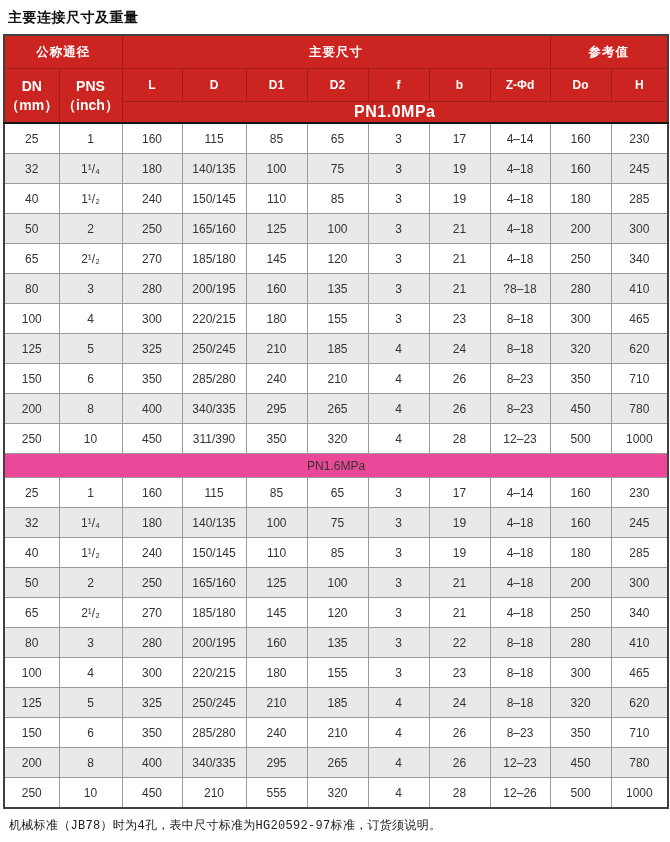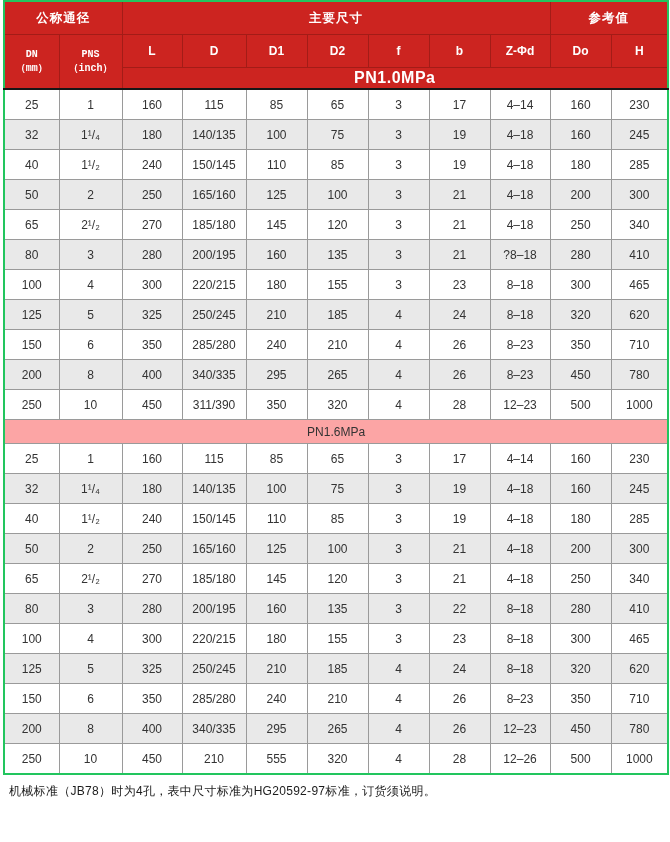--- a/index.html
+++ b/index.html
@@ -9,54 +9,55 @@
     font-family:"Liberation Sans","DejaVu Sans",sans-serif;
     background:#ffffff;
   }
   .title{
     margin:0;padding:9px 3px 7px 5px;
     font-size:14px;font-weight:bold;color:#111111;
     letter-spacing:0.5px;
   }
   table.spec{
     border-collapse:collapse;table-layout:fixed;
-    width:664px;border:2px solid #22c55e;
+    width:664px;border:2px solid #404040;
   }
   col.c-dn{width:55px}col.c-pns{width:63px}
   col.c-l{width:60px}col.c-d{width:64px}col.c-d1{width:61px}
   col.c-d2{width:61px}col.c-f{width:61px}col.c-b{width:61px}
   col.c-zfd{width:60px}col.c-do{width:61px}col.c-h{width:57px}
   thead th{
     background:#cc2420;color:#ffffff;font-weight:bold;
     border:1px solid #a31c17;text-align:center;vertical-align:middle;
     padding:0;font-size:12px;
   }
   thead{border-bottom:2px solid #161616;}
   tr.group-row th{height:32px;font-size:12.5px;letter-spacing:1px;}
   tr.cols-row th{height:32px;}
-  th.dn-th div{line-height:1.35;font-size:10px;font-family:Liberation Mono, monospace;}
+  th.dn-th div{line-height:1.35;font-size:14px;}
   tr.band-red th{height:20px;font-size:16px;letter-spacing:0.5px;}
   tbody td{
     border:1px solid #9a9a9a;text-align:center;vertical-align:middle;
     height:29px;font-size:12px;color:#333333;background:#ffffff;
     padding:0;overflow:hidden;white-space:nowrap;
   }
   tbody tr.stripe td{background:#e9e9e9;}
   tbody tr.band-gray td{
-    background:#fca5a5;height:23px;color:#333333;font-size:12px;
+    background:#ec4899;height:23px;color:#333333;font-size:12px;
   }
   .footnote{
     margin:0;padding:8px 2px 0 6px;
-    font-size:12px;color:#1c1c1c;letter-spacing:0.3px;
+    font-size:12px;color:#1c1c1c;letter-spacing:0.3px;font-family:Liberation Mono, monospace;
   }
 </style>
 </head>
 <body>
 
 <div class="page">
+  <h1 class="title">主要连接尺寸及重量</h1>
 
   <table class="spec">
     <colgroup>
       <col class="c-dn">
         <col class="c-pns">
         <col class="c-l">
         <col class="c-d">
       <col class="c-d1">
         <col class="c-d2">
         <col class="c-f">

